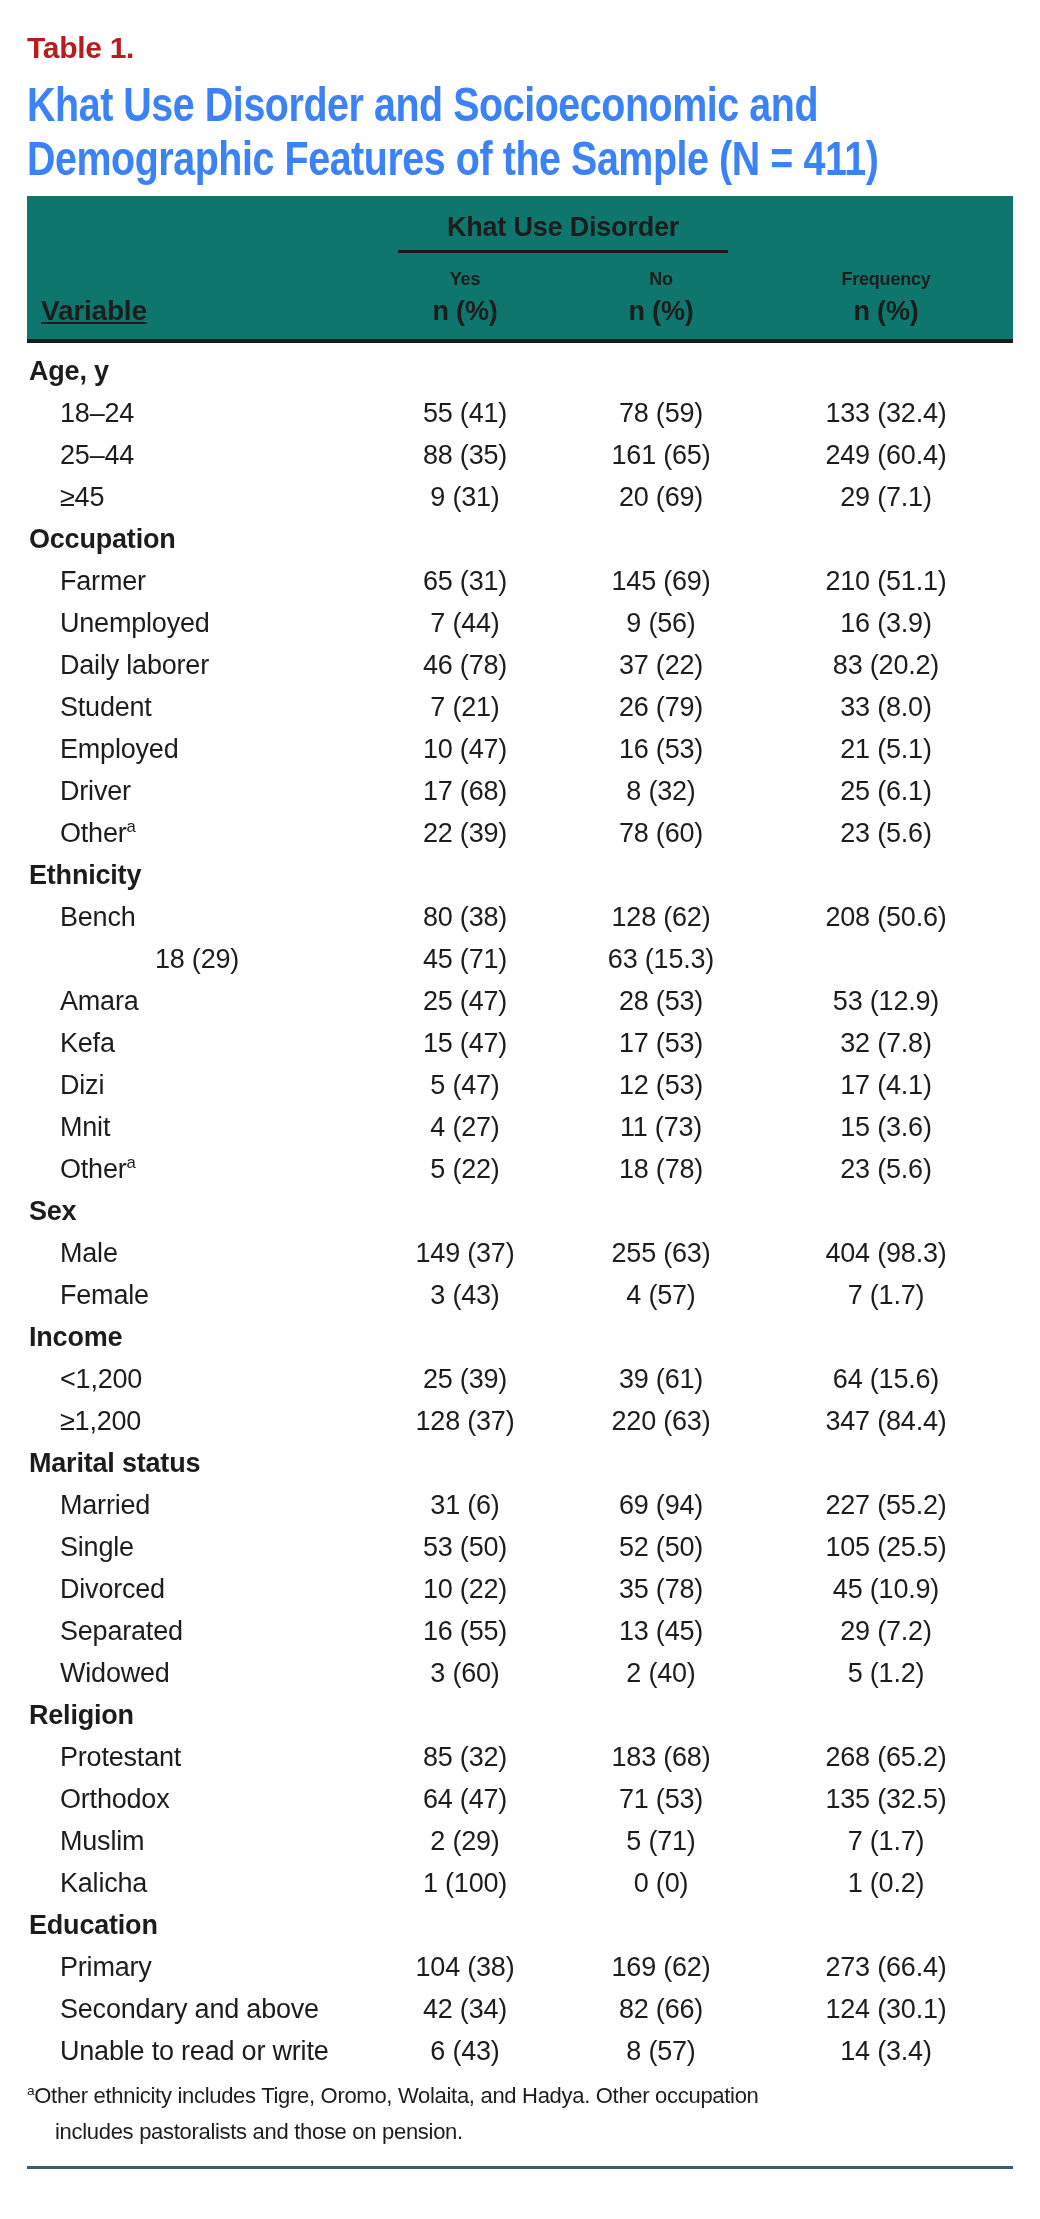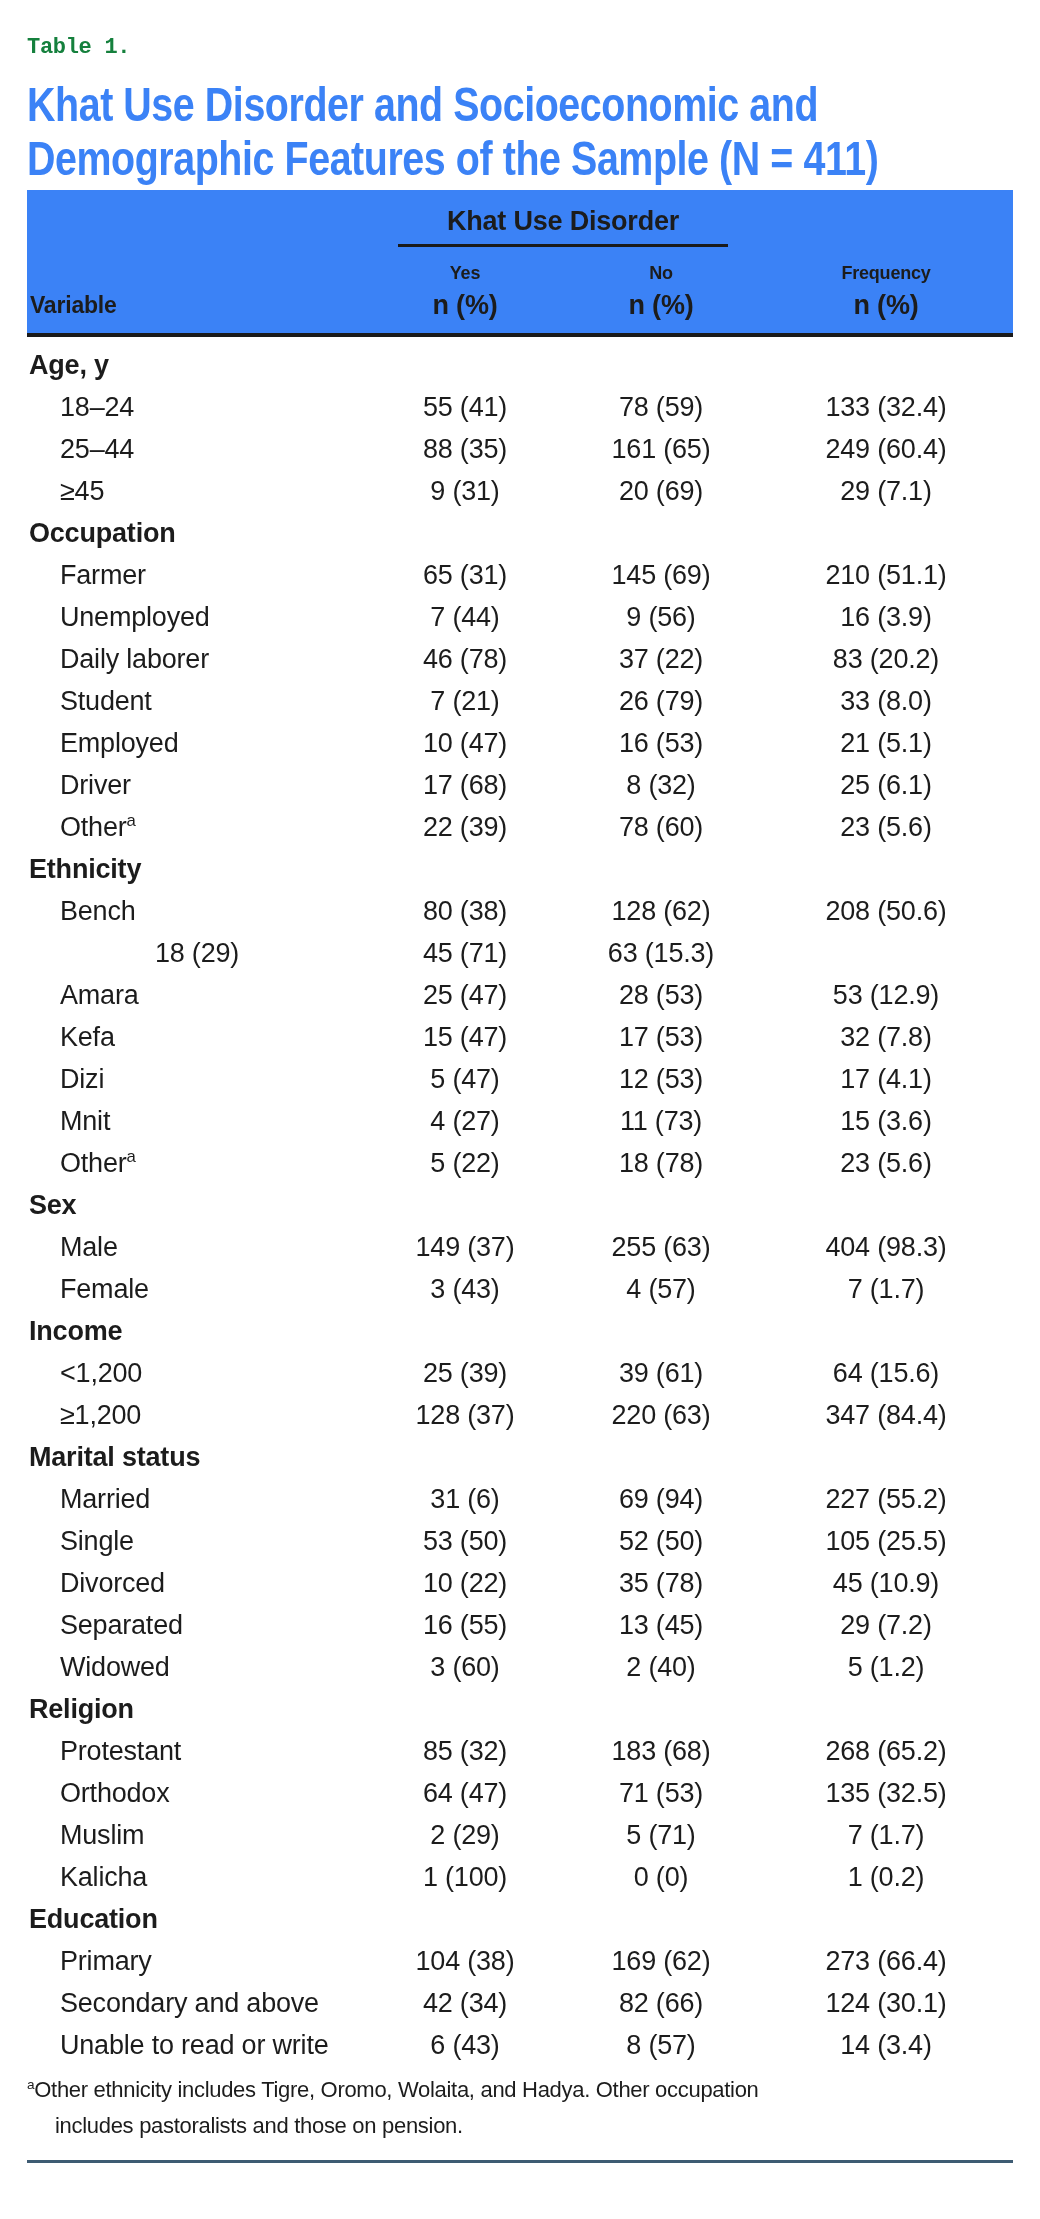--- a/index.html
+++ b/index.html
@@ -7,38 +7,38 @@
   body { font-family: "Liberation Sans", sans-serif; color: #1c1c1c; }
 
   .page {
     width: 1040px; height: 2219px;
     padding: 30px 27px 0 27px;
     overflow: hidden; background: #ffffff;
     position: relative;
   }
 
   .table-label {
-    color: #15803d; font-weight: bold;
-    font-size: 22px; line-height: 36px; letter-spacing: -0.3px; font-family: Liberation Mono, monospace;
+    color: #b91c1c; font-weight: bold;
+    font-size: 30px; line-height: 36px; letter-spacing: -0.3px;
   }
 
   .doc-title {
     color: #3b82f6; font-weight: bold;
     font-size: 48px; line-height: 54px; letter-spacing: -0.5px;
     margin-top: 12px;
   }
   .doc-title .tline {
     transform: scaleX(0.82);
     transform-origin: 0 50%;
     white-space: nowrap;
   }
 
   .thead {
-    background: #3b82f6;
-    margin-top: 4px;
+    background: #0f766e;
+    margin-top: 10px;
     display: grid;
     grid-template-columns: 340px 196px 196px 254px;
     grid-template-rows: auto auto auto;
     padding: 10px 0 12px 0;
   }
   .spanner-cell { grid-column: 2 / 4; grid-row: 1; text-align: center; }
   .spanner-text { font-weight: bold; font-size: 27px; line-height: 34px; padding-top: 4px; letter-spacing: -0.2px; }
   .spanner-underline { width: 330px; height: 3px; background: #1a1a1a; margin: 6px auto 0 auto; }
 
   .col-head {
@@ -52,22 +52,22 @@
   .unit {
     font-weight: bold; font-size: 27px; line-height: 32px;
     text-align: center; letter-spacing: -0.2px; grid-row: 3;
   }
   .unit-yes  { grid-column: 2; }
   .unit-no   { grid-column: 3; }
   .unit-freq { grid-column: 4; }
 
   .variable-head {
     grid-column: 1; grid-row: 3; align-self: end;
-    font-weight: bold; font-size: 23px; line-height: 32px;
-    padding-left: 3px; letter-spacing: -0.2px;
+    font-weight: bold; font-size: 28px; line-height: 32px;
+    padding-left: 14px; letter-spacing: -0.2px; text-decoration: underline;
   }
 
   .head-rule { height: 4px; background: #1a1a1a; }
 
   .tbody { padding-top: 7px; }
   .group-row {
     height: 42px; display: flex; align-items: center;
     font-weight: bold; font-size: 27px; padding-left: 2px; letter-spacing: -0.2px;
   }
   .data-row {

